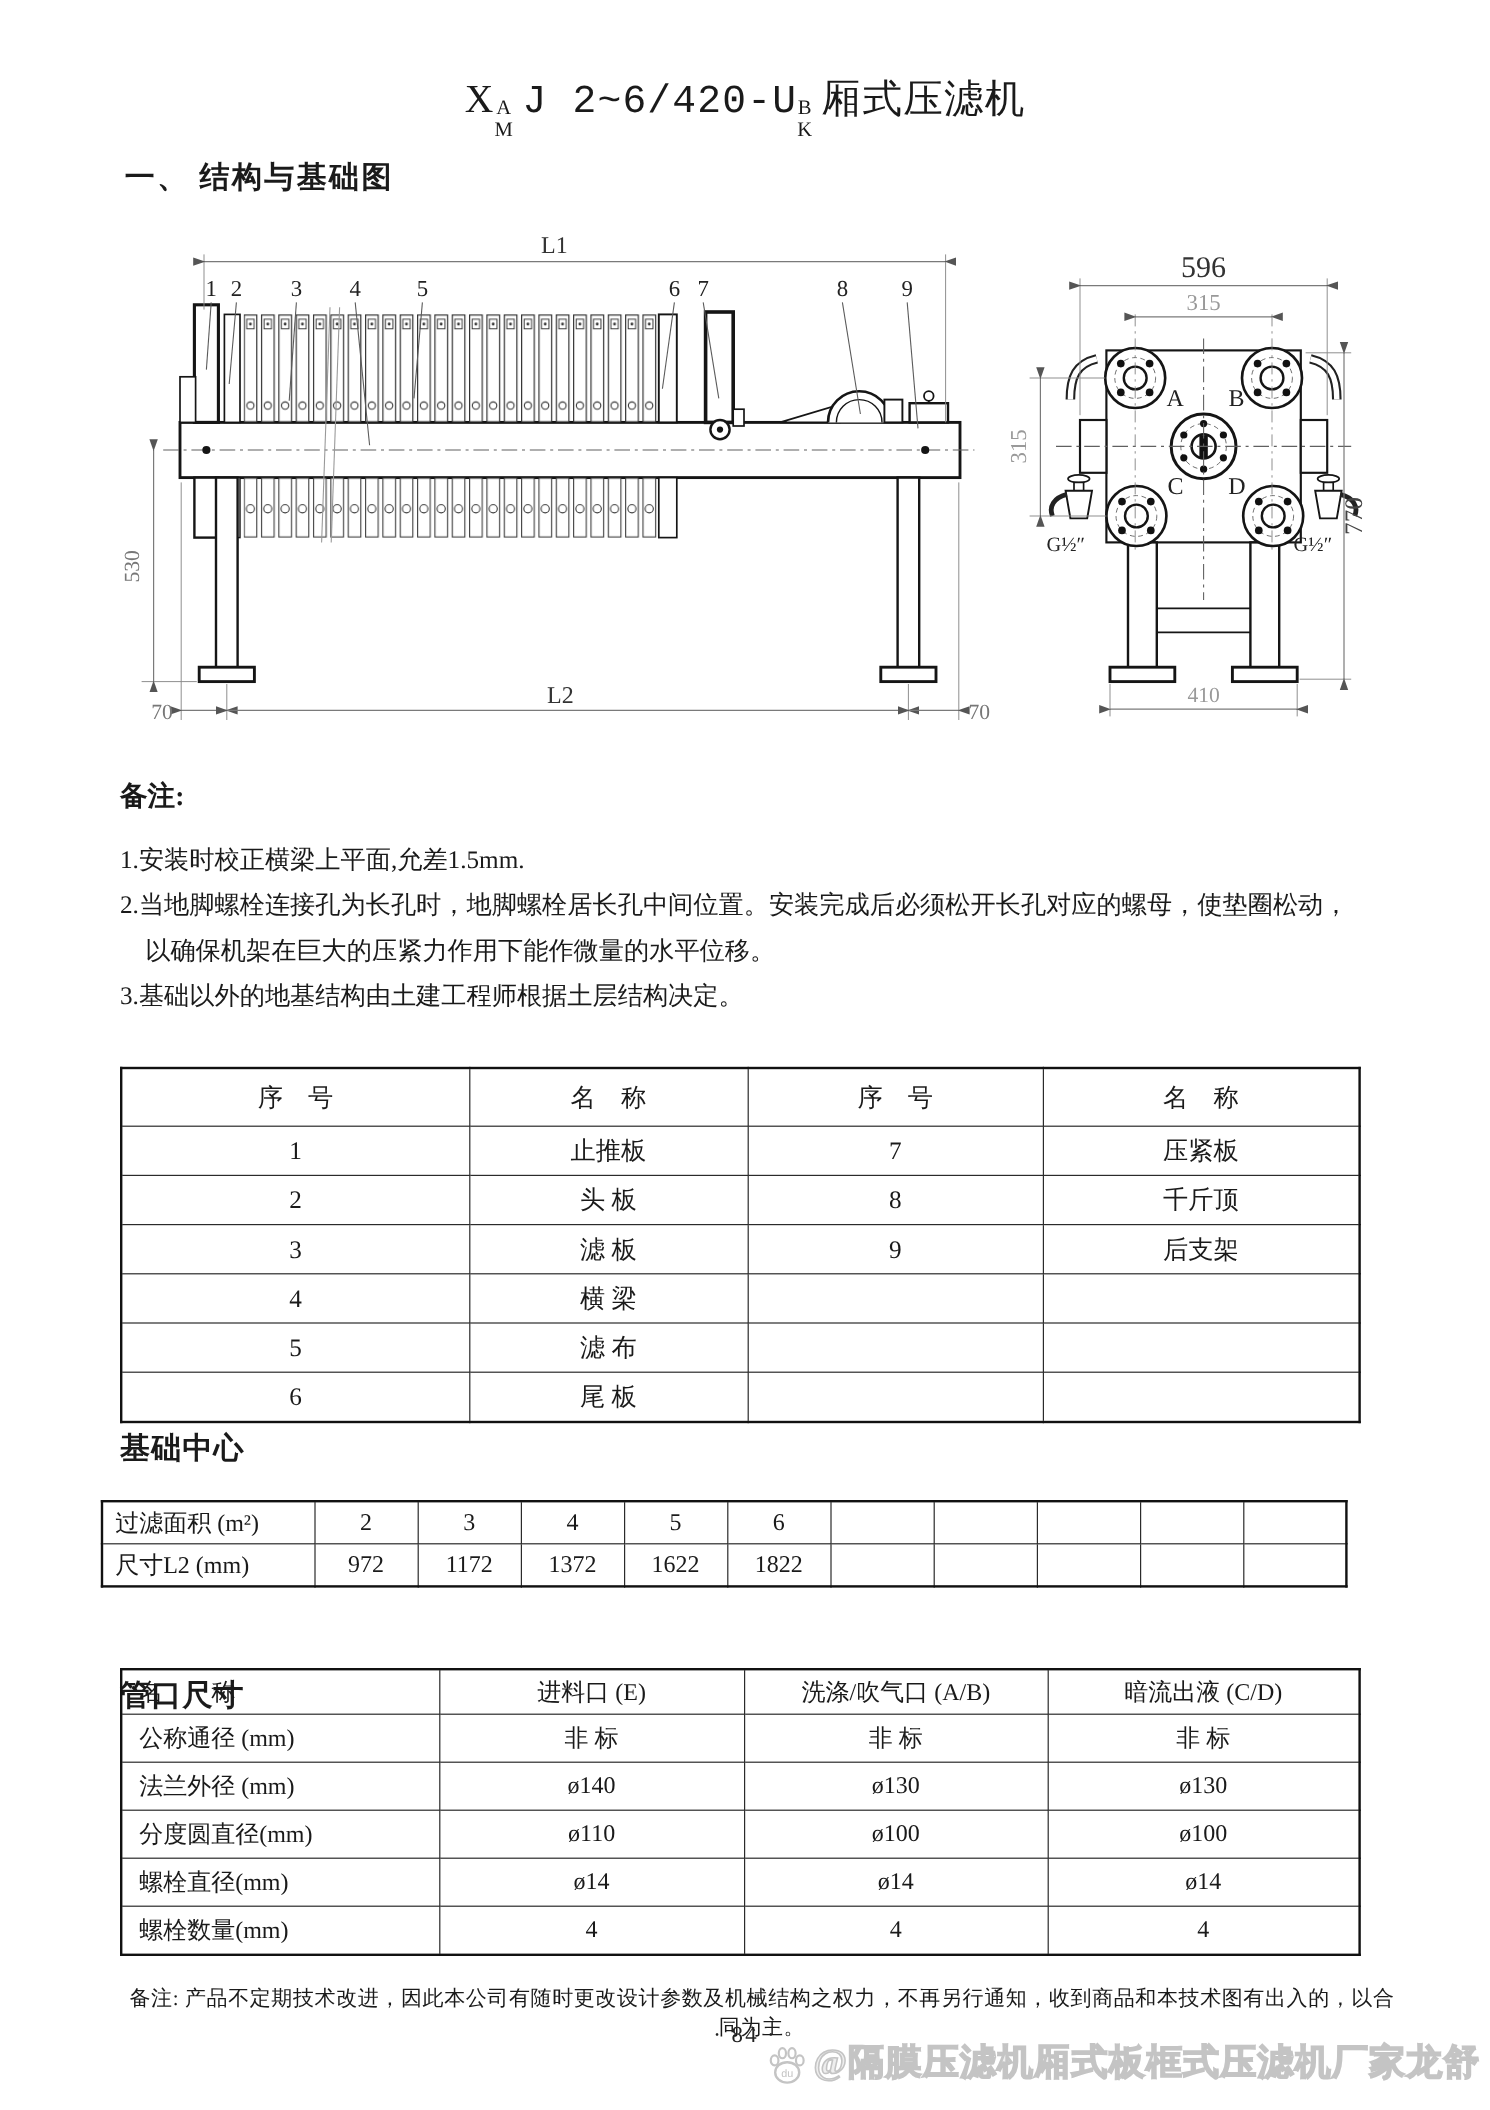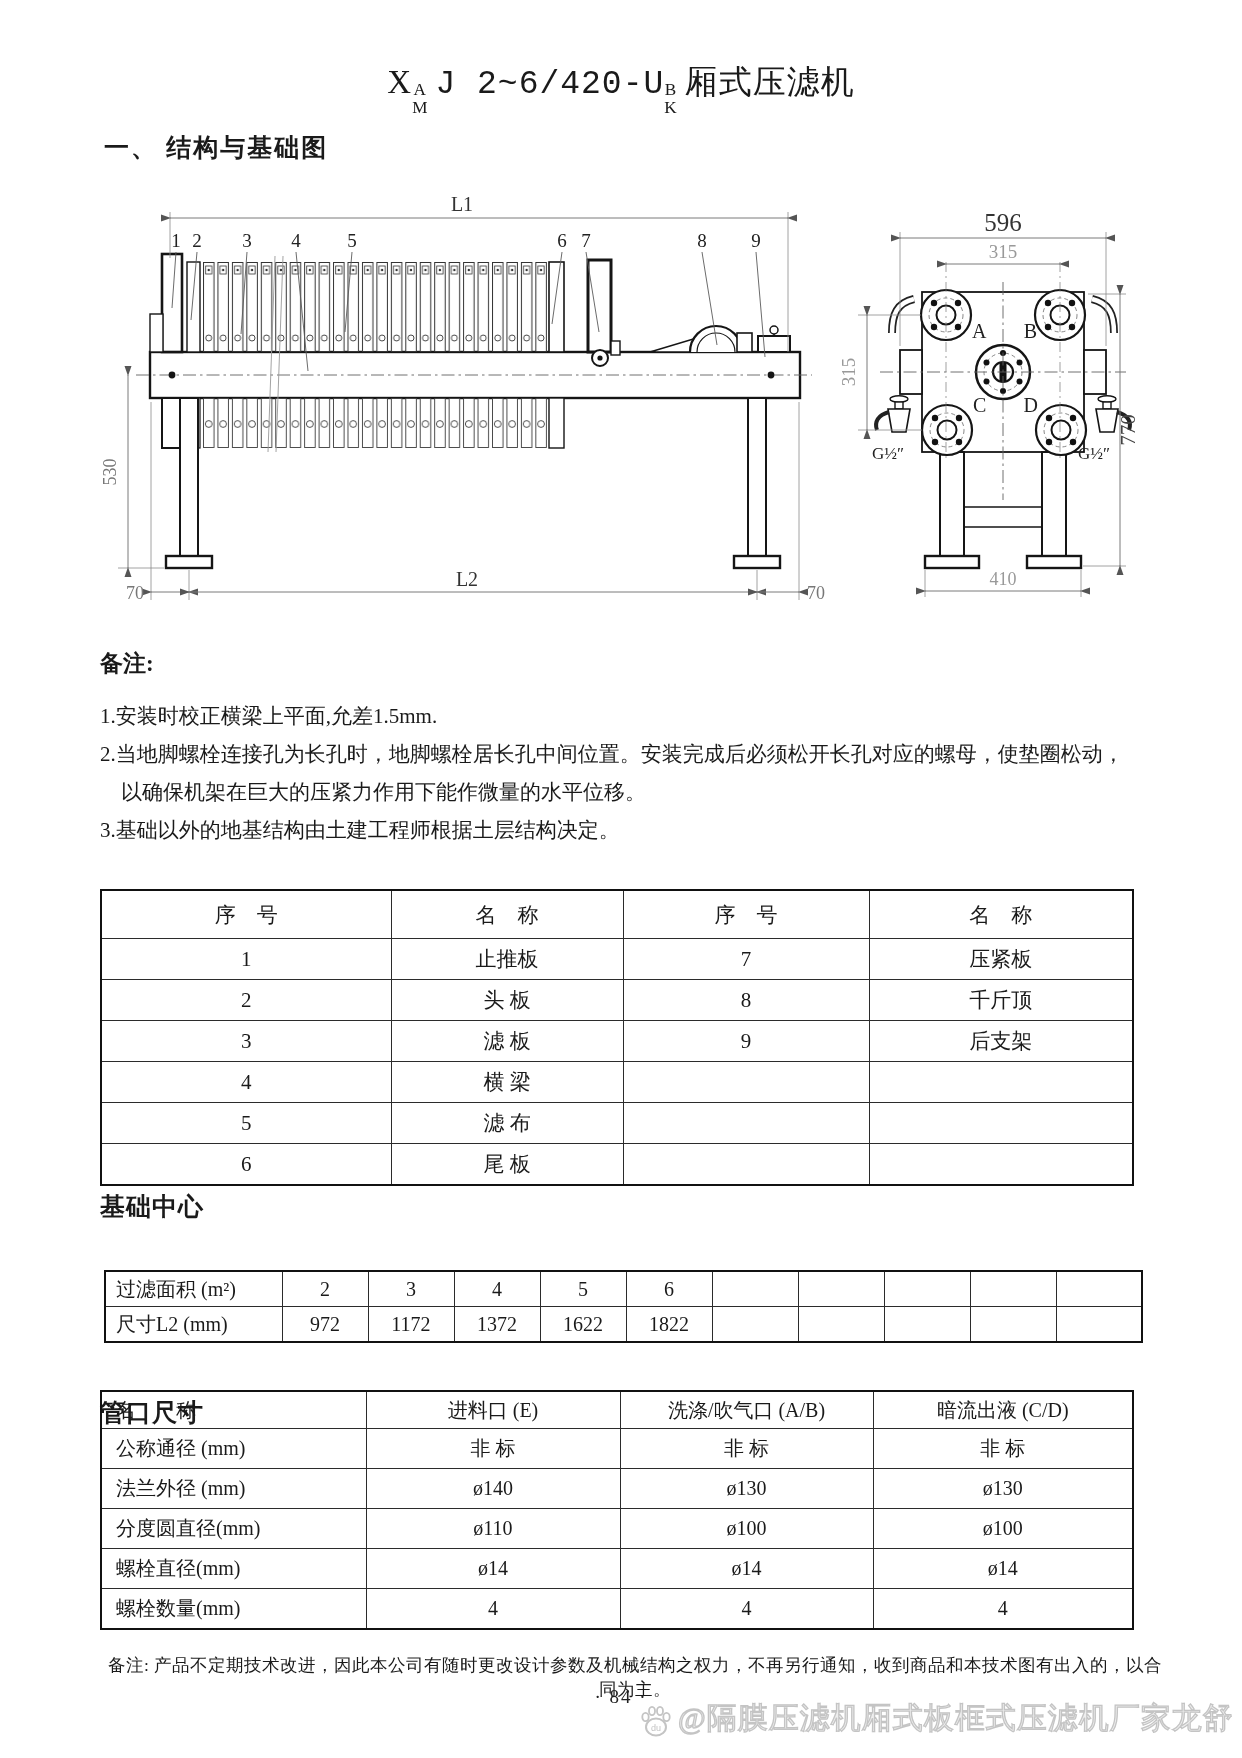--- a/index.html
+++ b/index.html
@@ -35,34 +35,34 @@
   .notes-heading{font-size:23px;font-weight:bold;margin:0 0 18px 0;}
   .notes p{margin:0;line-height:38px;}
   .indent1{padding-left:21px;}
   
   table{border-collapse:collapse;table-layout:fixed;padding-left:28px;}
   .gridtbl{border:2.5px solid #111;}
   .gridtbl td,.gridtbl th{border:1px solid #2b2b2b;text-align:center;font-weight:normal;font-size:21px;overflow:hidden;white-space:nowrap;}
   .parts-table{top:889px;left:100px;width:1032px;}
   .parts-table th{height:45px;}
   .parts-table td{height:38px;}
-  .foundation-table{top:1250px;left:104px;width:1037px;font-size:20px;margin-top:20px;}
+  .foundation-table{top:1250px;left:84px;width:1037px;font-size:20px;}
   .foundation-table td{height:32px;font-size:20px;}
   .foundation-table td.lab{text-align:left;padding-left:10px;}
   .pipe-table{top:1390px;left:100px;width:1032px;}
   .pipe-table th{height:34px;font-size:20px;}
   .pipe-table td{height:37px;font-size:20px;}
   .pipe-table .lab{text-align:left;padding-left:14px;}
   .h-foundation{top:1190px;left:100px;}
   .h-pipe{top:1396px;left:100px;font-family:Liberation Mono, monospace;}
   
   .footer-note{top:1653px;left:100px;width:1070px;font-size:17.5px;letter-spacing:0.5px;text-align:center;}
   .page-number{top:1686px;left:0;width:1242px;text-align:center;font-size:19px;letter-spacing:2px;color:#222;}
   .watermark{top:1698px;left:638px;width:604px;display:flex;align-items:flex-end;gap:4px;}
-  .wm-text{font-size:30px;font-weight:normal;letter-spacing:1px;color:#eeeeee;-webkit-text-stroke:1.3px #c4c4c4;white-space:nowrap;}
+  .wm-text{font-size:30px;font-weight:bold;letter-spacing:1px;color:#eeeeee;-webkit-text-stroke:1.3px #c4c4c4;white-space:nowrap;}
 </style>
 </head>
 <body>
 
 <div class="abs doc-title">
   <span>X</span><span class="stk">
       <span>A</span>
       <span>M</span>
     </span><span class="tgap">J 2~6/420-U</span><span class="stk">
       <span>B</span>

